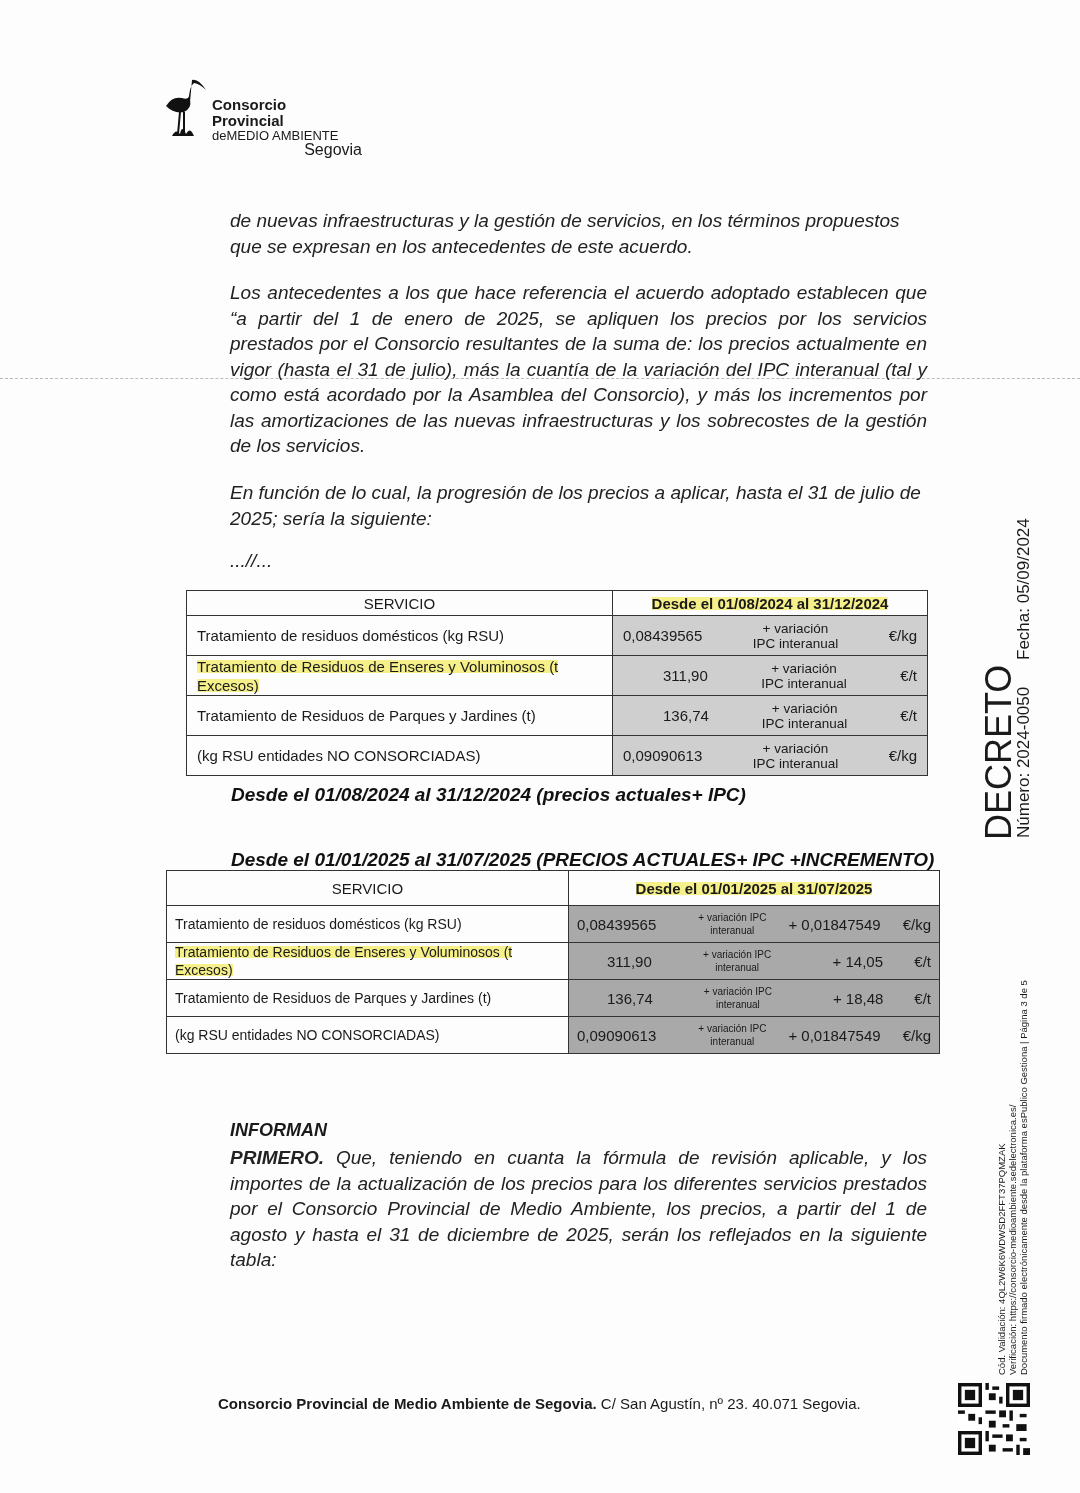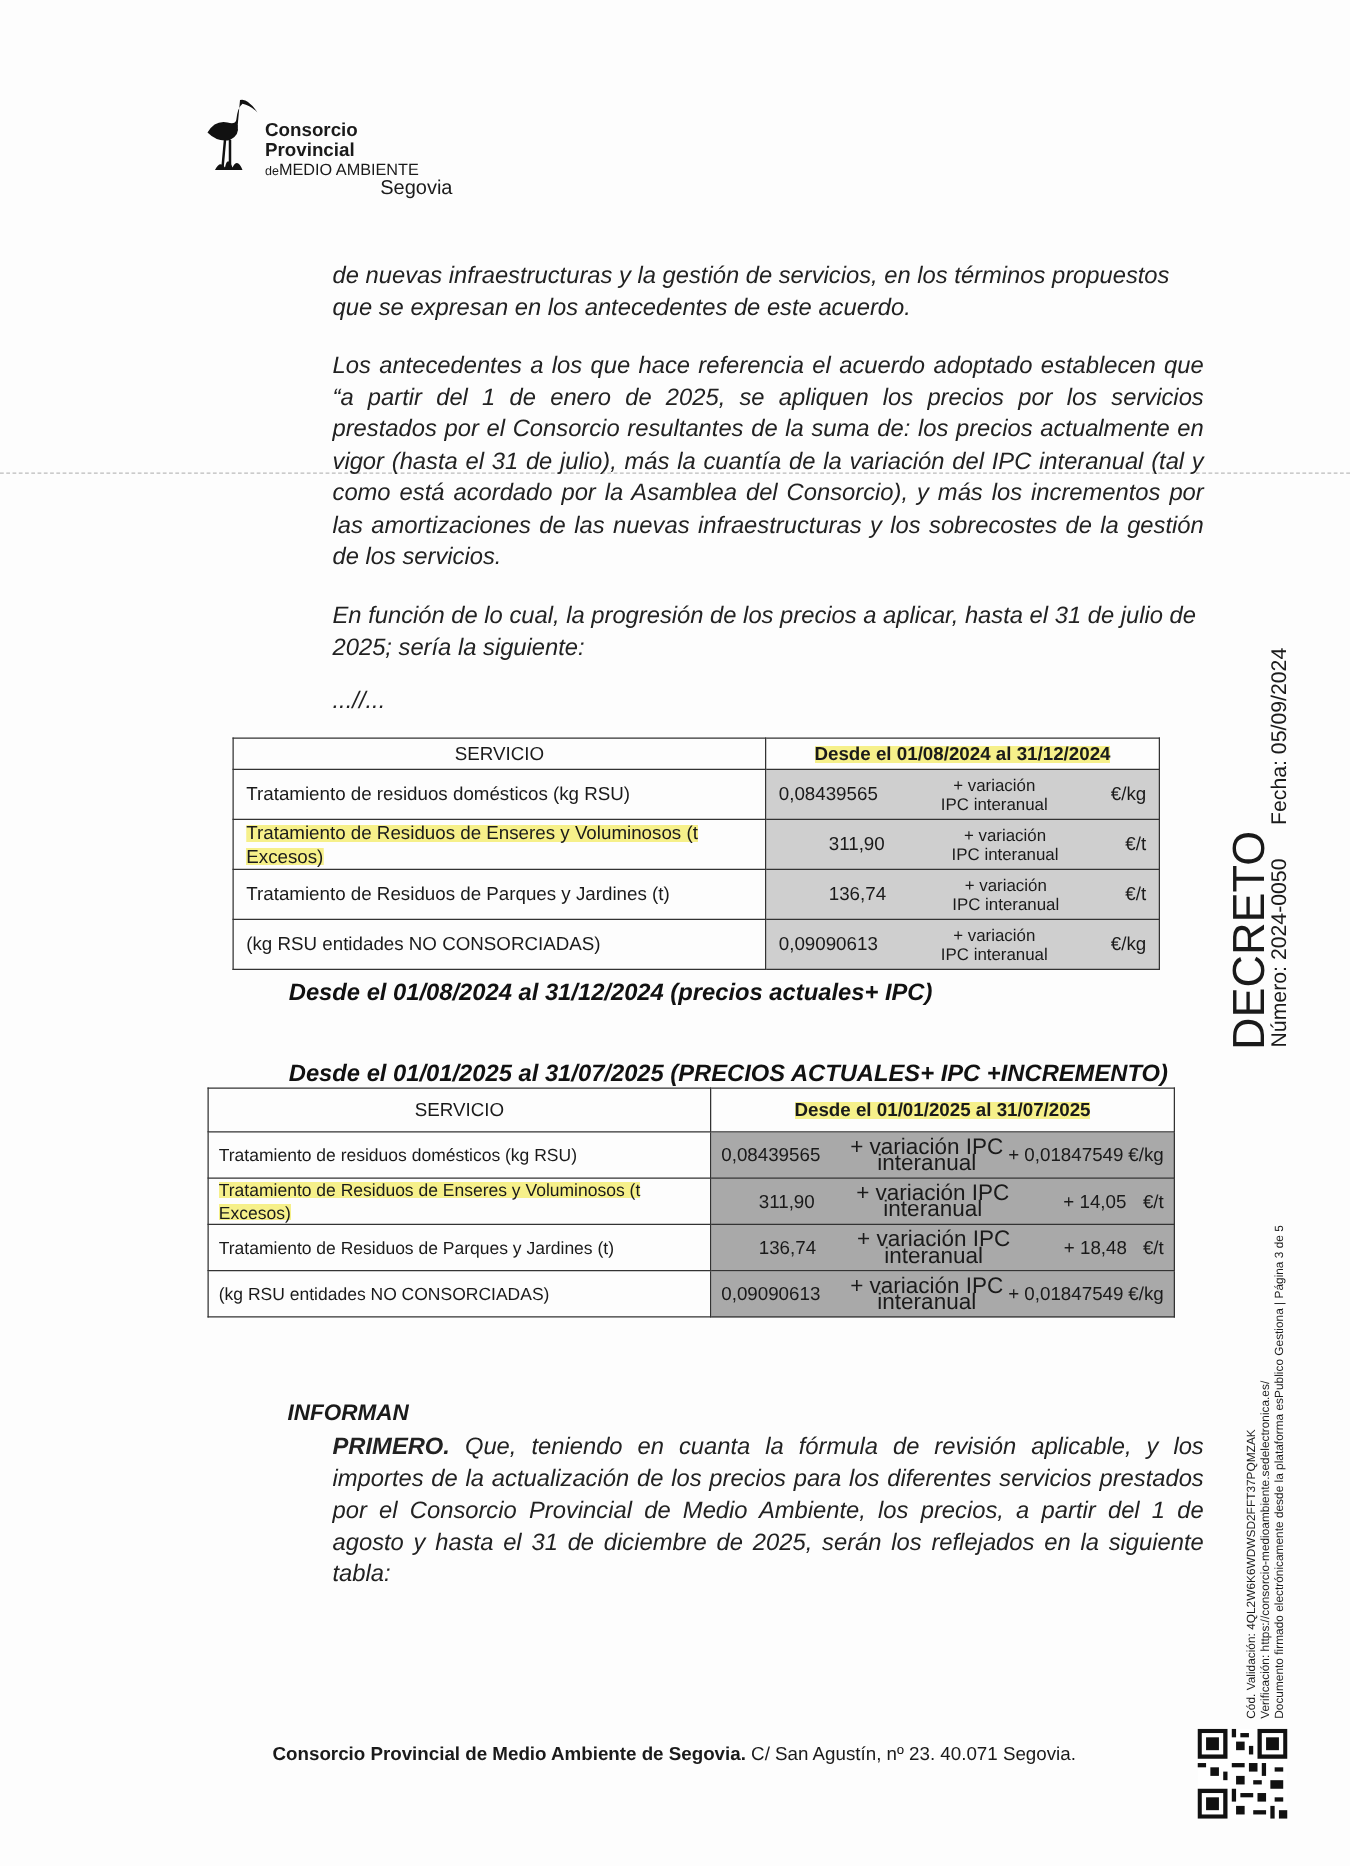--- a/index.html
+++ b/index.html
@@ -2,23 +2,23 @@
 <html><head>
 <meta charset="utf-8">
 <style>
   html, body { margin:0; padding:0; }
   body { width:1080px; height:1493px; background:#fdfdfd; position:relative; overflow:hidden; font-family:"Liberation Sans", sans-serif; color:#1a1a1a; }
   .logo { position:absolute; left:162px; top:78px; width:200px; height:62px; }
   .logo svg { position:absolute; left:0; top:0; }
   .logo-text { position:absolute; left:50px; top:19px; line-height:1.05; }
   .logo-l1 { font-size:15px; font-weight:bold; }
   .logo-l2 { font-size:13px; }
-  .logo-l2 .small { font-size:10px; }
+  .logo-l2 .small { font-size:13px; }
   .logo-l3 { font-size:16px;text-align:right; }
-  .body-text { position:absolute; left:230px; width:697px; font-style:italic; font-size:19px; line-height:25.5px; text-align:justify; color:#222;margin-left:36px; }
+  .body-text { position:absolute; left:230px; width:697px; font-style:italic; font-size:19px; line-height:25.5px; text-align:justify; color:#222; }
   .p1 { top:208px; text-align:left; }
   .p2 { top:280px; }
   .p3 { top:480px; text-align:left; }
   .p4 { top:548px; }
   .scanline { position:absolute; left:0; top:378px; width:1080px; border-top:1px dashed #bbb; }
   table { border-collapse:collapse; position:absolute; font-family:"Liberation Sans", sans-serif; }
   .t1 { left:186px; top:590px; width:742px; font-size:15px; }
   .t1 td, .t1 th { border:1.5px solid #333; padding:0 10px; }
   .t1 th { font-weight:normal; height:24px; }
   .t1 td.svc { width:405px; line-height:19px; }
@@ -31,21 +31,21 @@
   .num { font-size:15px; }
   .caption { position:absolute; font-weight:bold; font-style:italic; font-size:19px; color:#111; }
   .cap1 { left:231px; top:784px; }
   .cap2 { left:231px; top:849px; }
   .t2 { left:166px; top:870px; width:774px; font-size:14px; }
   .t2 td, .t2 th { border:1.5px solid #333; padding:0 8px; }
   .t2 th { font-weight:normal; height:34px; font-size:15px; }
   .t2 td.svc { width:385px; line-height:18px; }
   .t2 tr.r { height:37px; }
   .dark { background:#a9a9a9; }
-  .t2 .var { font-size:18px; line-height:13px;margin-left:20px; }
+  .t2 .var { font-size:10px; line-height:13px;margin-left:20px; }
   .informan { position:absolute; left:230px; top:1100px; font-weight:bold; font-style:italic; font-size:18px;margin-top:20px; }
   .p5 { top:1145px; }
   .footer { position:absolute; left:218px; top:1395px; font-size:15px; }
   .footer b { font-weight:bold;margin-top:44px; }
   .side { position:absolute; transform:rotate(-90deg); transform-origin:left top; white-space:nowrap; }
   .decreto { left:978px; top:840px; font-size:36px; letter-spacing:0px; }
   .numero { left:1014px; top:838px; font-size:17px; }
   .fecha { left:1014px; top:660px; font-size:17px; }
   .valid { left:996px; top:1375px; font-size:9.5px; line-height:11px; }
   .qr { position:absolute; left:958px; top:1383px; width:72px; height:72px; }

